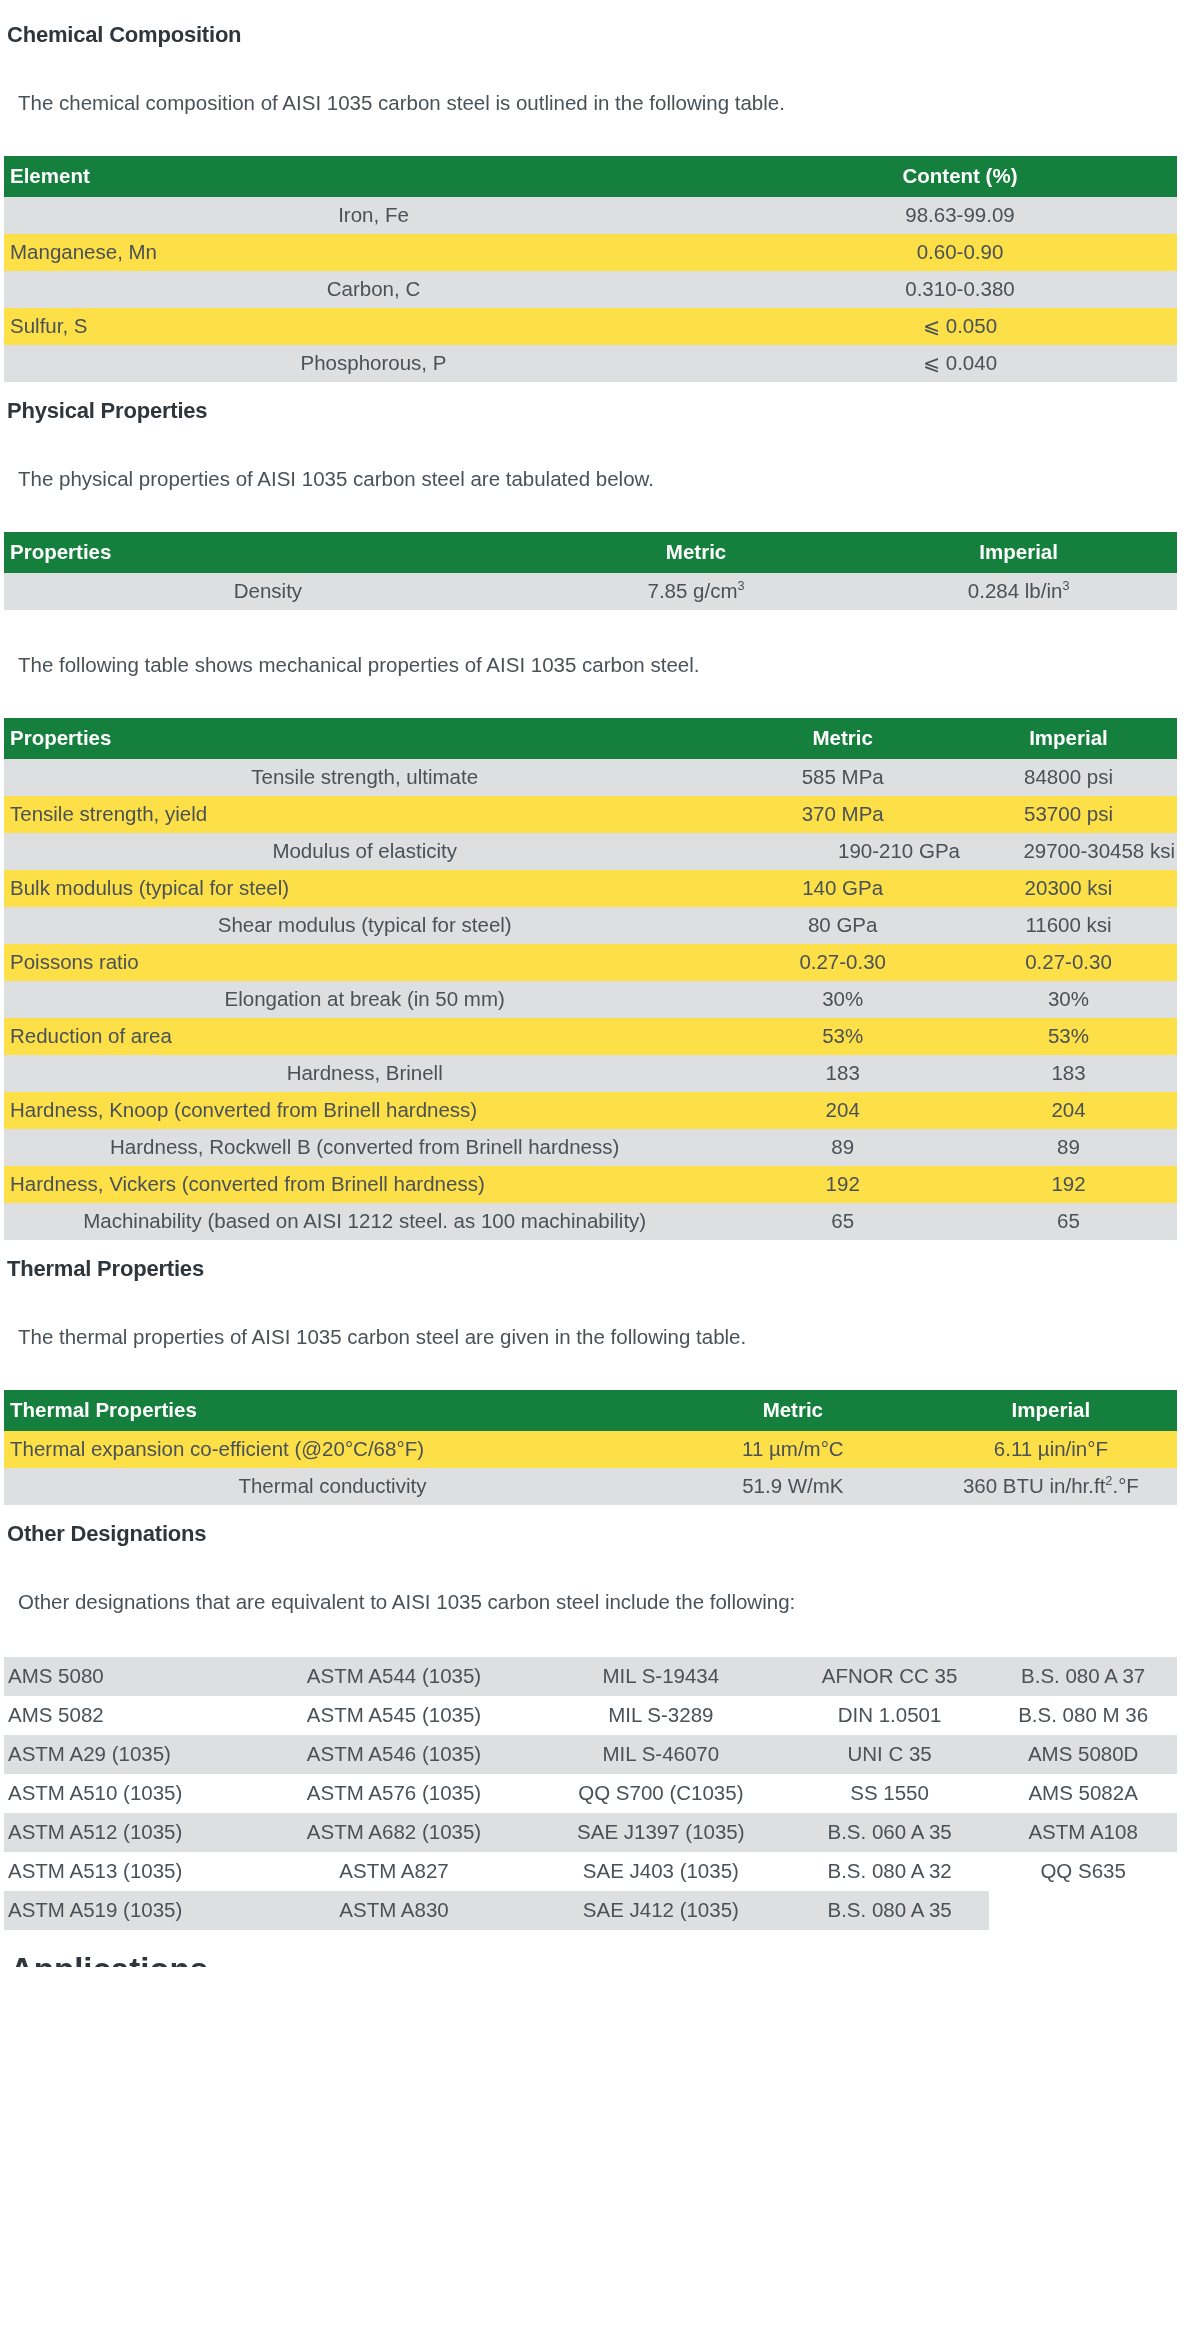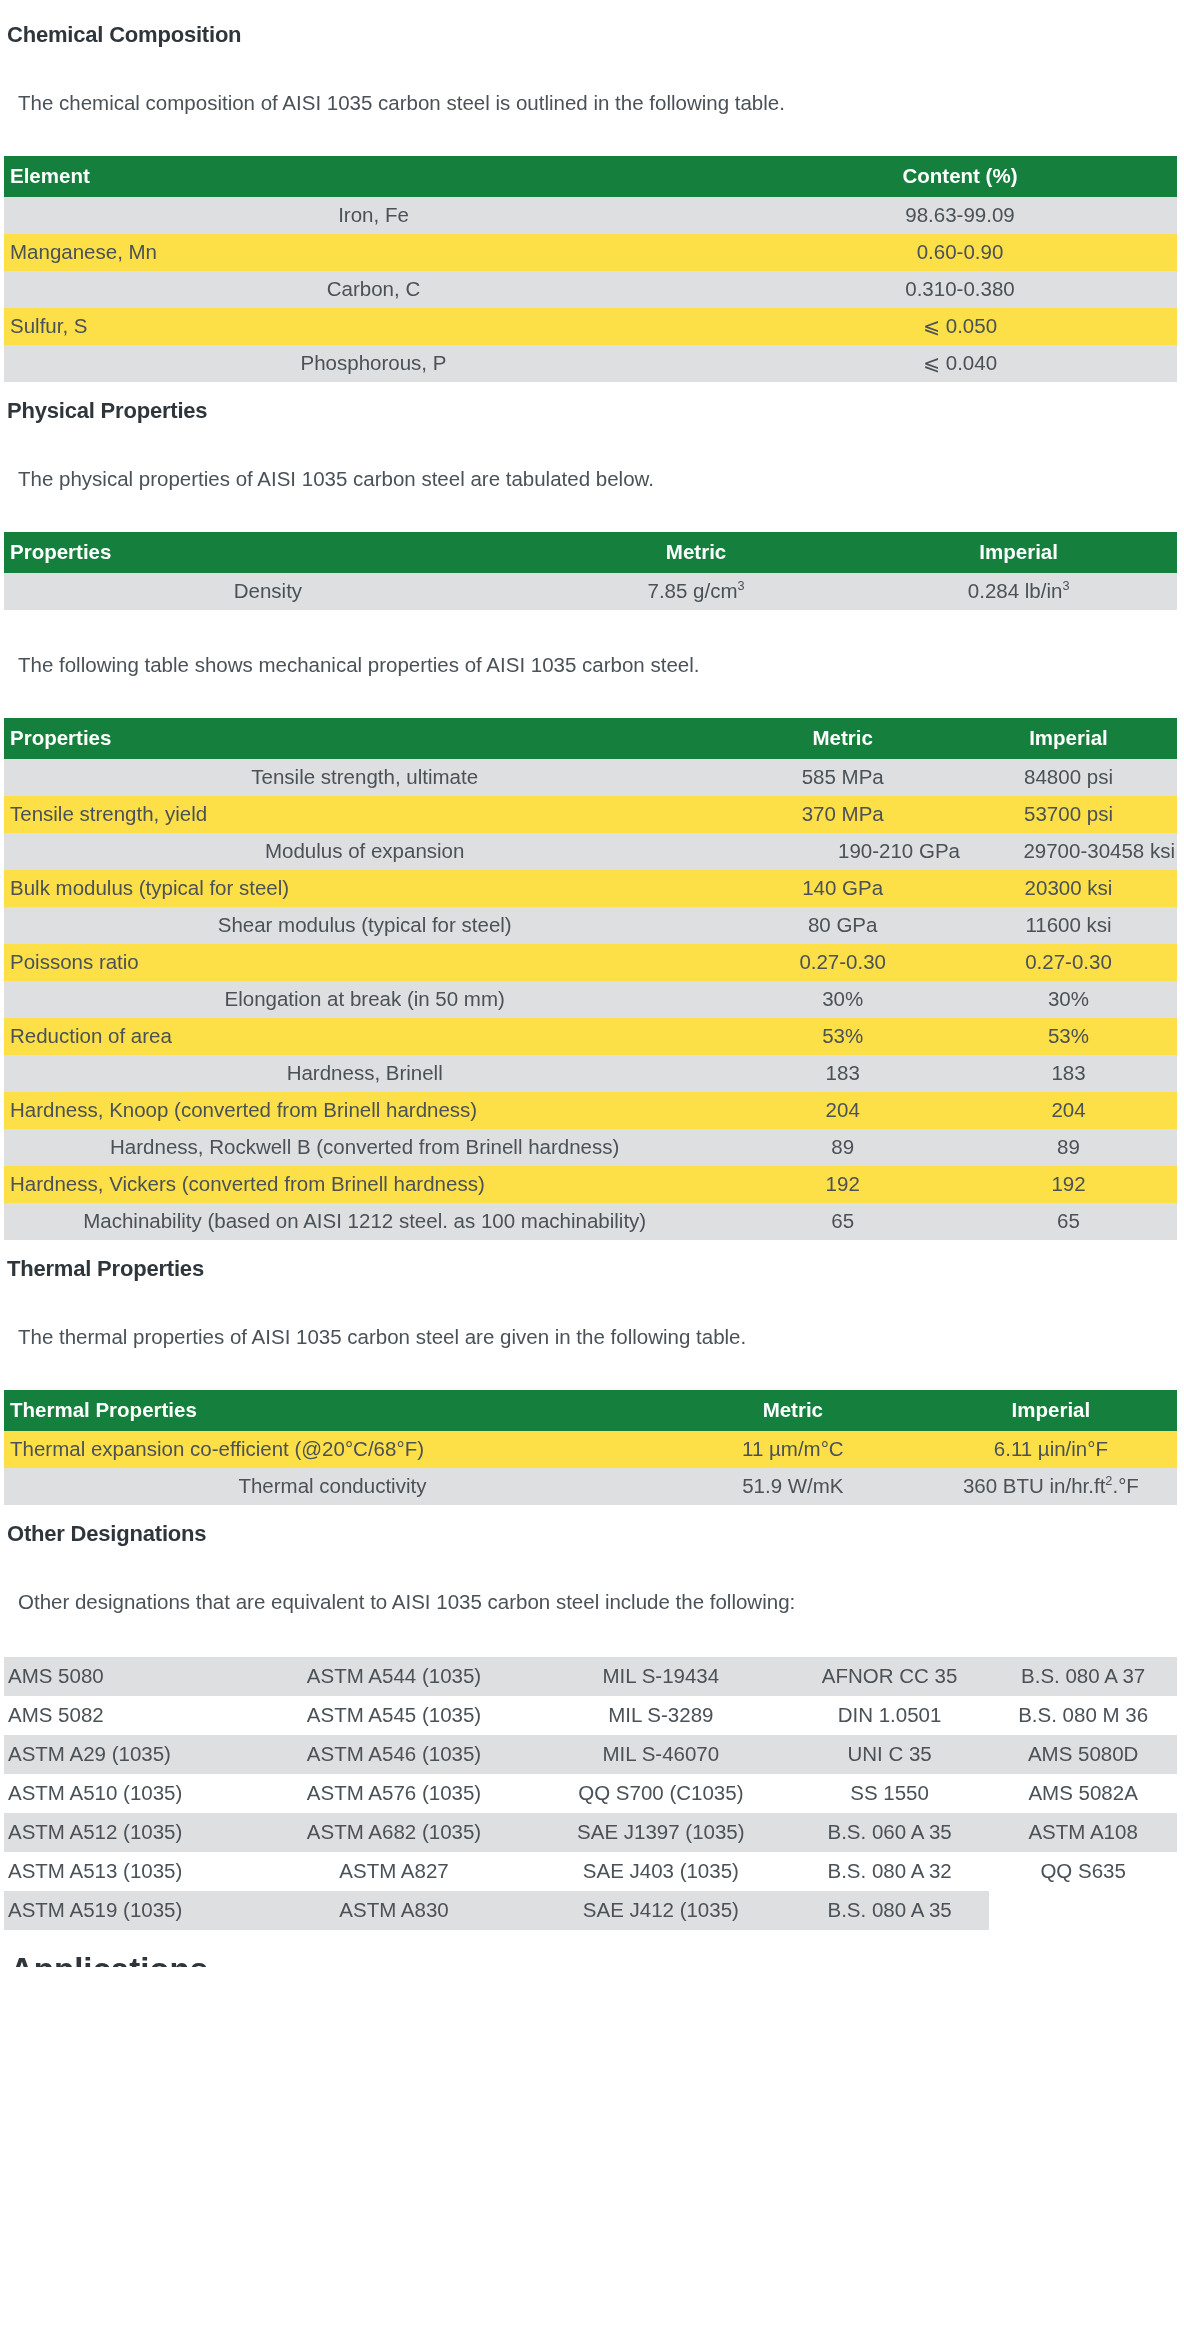--- a/index.html
+++ b/index.html
@@ -242,21 +242,21 @@
             <td class="ta-left">Tensile strength, ultimate</td>
             <td class="ta-center">585 MPa</td>
             <td class="ta-center">84800 psi</td>
           </tr>
       <tr class="even">
             <td class="ta-left">Tensile strength, yield</td>
             <td class="ta-center">370 MPa</td>
             <td class="ta-center">53700 psi</td>
           </tr>
       <tr class="odd">
-            <td class="ta-left">Modulus of expansion</td>
+            <td class="ta-left">Modulus of elasticity</td>
             <td class="ta-center nowrap-overflow" style="text-align:right;padding-right:0">190-210 GPa</td>
             <td class="ta-center" style="text-align:right;padding-right:2px">29700-30458 ksi</td>
           </tr>
       <tr class="even">
             <td class="ta-left">Bulk modulus (typical for steel)</td>
             <td class="ta-center">140 GPa</td>
             <td class="ta-center">20300 ksi</td>
           </tr>
       <tr class="odd">
             <td class="ta-left">Shear modulus (typical for steel)</td>

